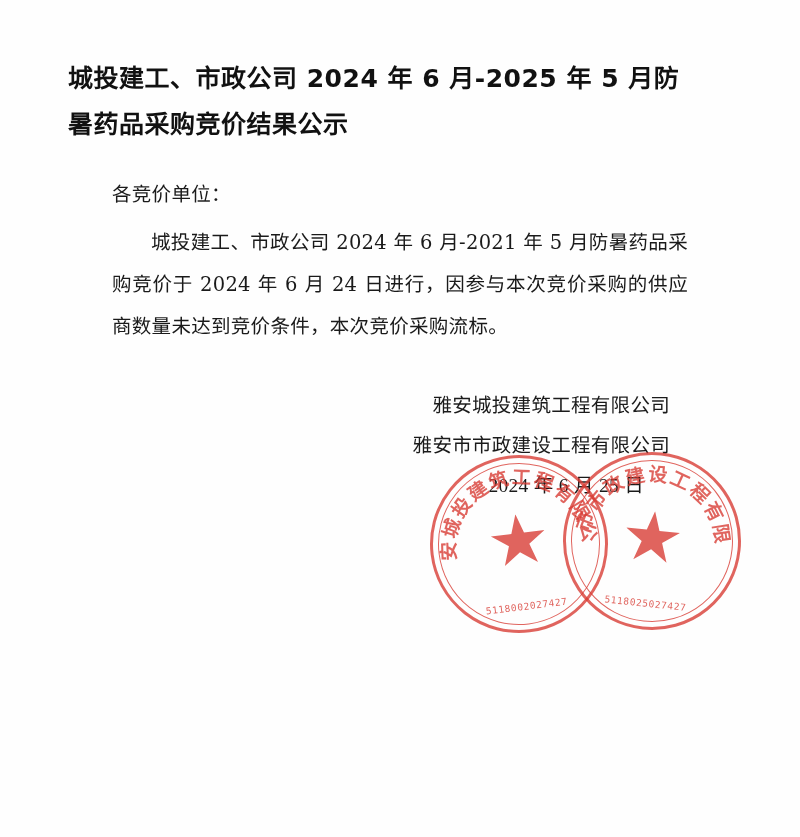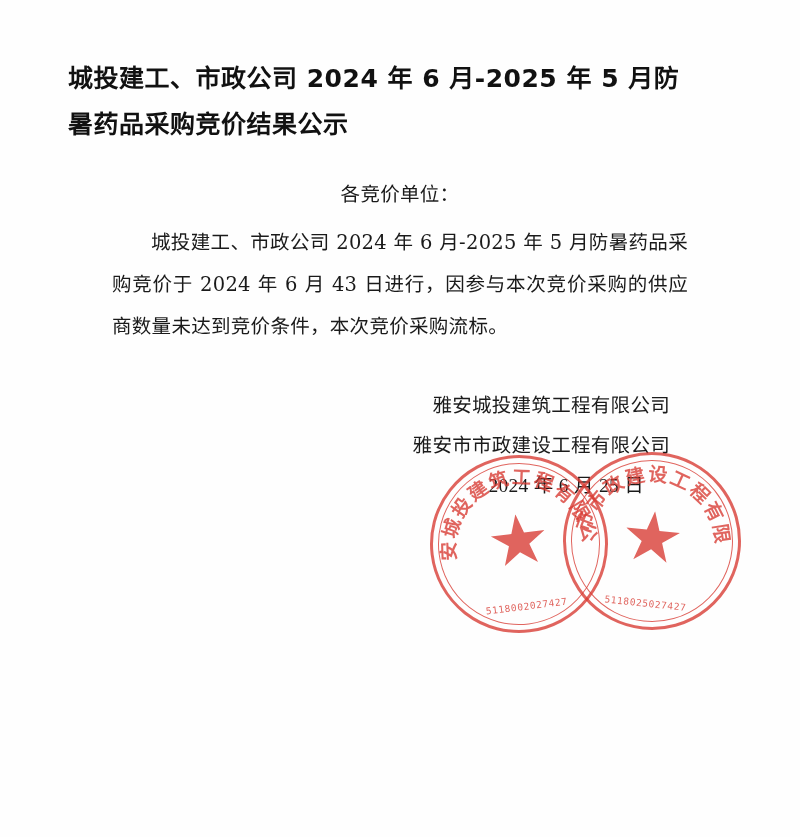--- a/index.html
+++ b/index.html
@@ -38,21 +38,20 @@
 
   .body-block {
     padding: 26px 112px 0 112px;
   }
 
   .salutation {
     font-size: 19.5px;
     line-height: 42px;
     letter-spacing: 0.3px;
     margin: 0 0 6px 0;
-    text-align: center;
   }
 
   .para {
     font-size: 19.5px;
     line-height: 42px;
     letter-spacing: 0.3px;
     margin: 0;
     text-indent: 2em;
     text-align: justify;
     text-justify: inter-ideograph;
@@ -142,21 +141,21 @@
 </head>
 <body>
 
 <div class="page">
 
   <h1 class="doc-title">城投建工、市政公司 2024 年 6 月-2025 年 5 月防暑药品采购竞价结果公示</h1>
 
   <div class="body-block">
     <p class="salutation">各竞价单位：</p>
 
-    <p class="para">城投建工、市政公司 2024 年 6 月-2025 年 5 月防暑药品采购竞价于 2024 年 6 月 43 日进行，因参与本次竞价采购的供应商数量未达到竞价条件，本次竞价采购流标。</p>
+    <p class="para">城投建工、市政公司 2024 年 6 月-2021 年 5 月防暑药品采购竞价于 2024 年 6 月 24 日进行，因参与本次竞价采购的供应商数量未达到竞价条件，本次竞价采购流标。</p>
 
   </div>
 
   <div class="signature-block">
     <span class="sig-line">雅安城投建筑工程有限公司</span>
     <span class="sig-line">雅安市市政建设工程有限公司</span>
     <span class="sig-date">2024 年 6 月 25 日</span>
   </div>
 
   <div class="seal seal-1">

